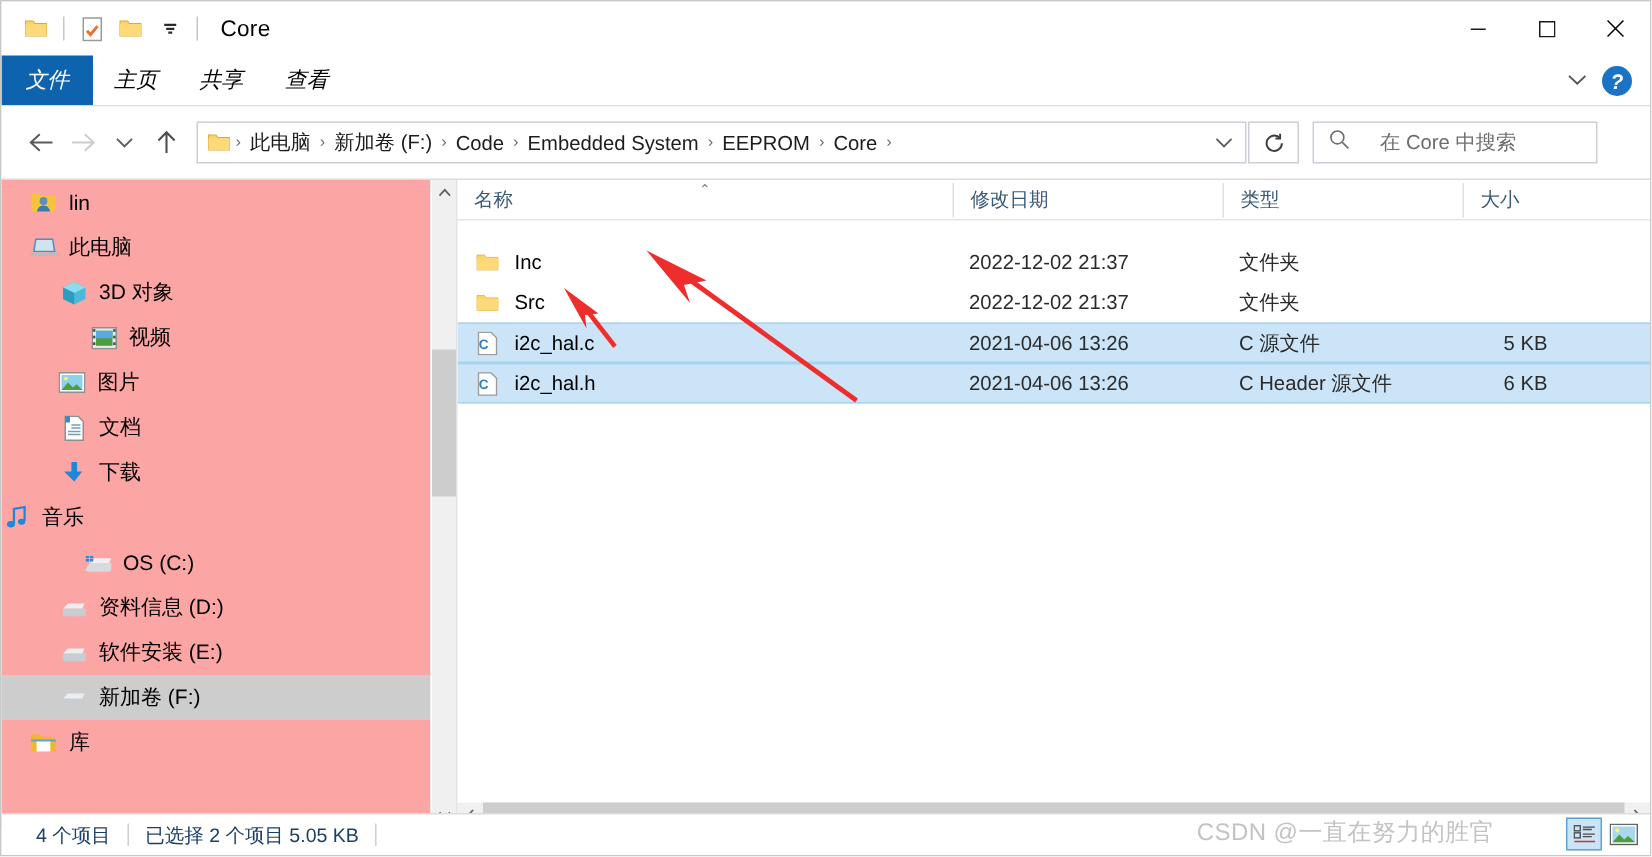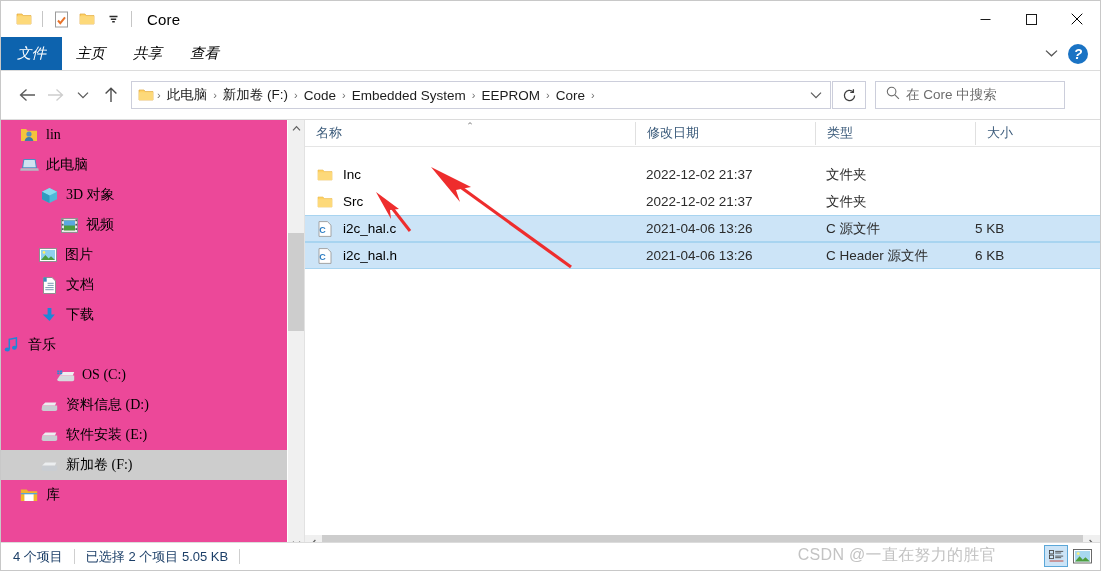--- a/index.html
+++ b/index.html
@@ -124,41 +124,40 @@
     border: 1px solid #cccedb;
     background: #fff;
     display: flex; align-items: center; justify-content: center;
     color: #444;
   }
   .searchbox {
     width: 190px; height: 28px; margin-left: 9px;
     border: 1px solid #cccedb;
     background: #fff;
     display: flex; align-items: center;
-    gap: 6px; padding-left: 10px;
+    gap: 20px; padding-left: 10px;
   }
   .search-placeholder {
     font-size: 13.5px; color: #6d6d6d; white-space: nowrap;
   }
 
   
   .body {
     position: absolute; left: 0; top: 118px;
     width: 1099px; height: 433px;
     display: flex;
     border-top: 1px solid #dcdcdc;
   }
 
   
   .sidebar {
     position: relative;
     width: 303px; height: 432px;
-    background: #ec4899;
+    background: #fca5a5;
     overflow: hidden;
-    font-family: Liberation Serif, serif;
   }
   .nav-item {
     height: 30px;
     display: flex; align-items: center;
     font-size: 14px; color: #000000;
     white-space: nowrap;
   }
   .nav-item.sel { background: #cdcdcd; }
   .nav-ico {
     width: 20px; height: 20px; margin-right: 7px;
@@ -211,21 +210,21 @@
   .row {
     height: 27px;
     display: flex; align-items: center;
     font-size: 13.5px; color: #000000;
     position: relative;
   }
   .row.sel { background: #cce4f7; border-top: 1px solid #a8d4f0; border-bottom: 1px solid #a8d4f0; }
   .cell-name { display: flex; align-items: center; padding-left: 11px; }
   .cell-name .fico { width: 18px; height: 18px; margin-right: 9px; display:flex; align-items:center; justify-content:center; flex:0 0 18px; }
   .cell { padding-left: 11px; color: #2b2b2b; white-space: nowrap; }
-  .cell.size { text-align: left; padding-right: 11px; padding-left: 0; }
+  .cell.size { text-align: center; padding-right: 11px; padding-left: 0; }
 
   .hscroll {
     position: absolute; left: 0; bottom: 0;
     width: 100%; height: 17px;
     background: #f0f0f0;
     display: flex; align-items: center;
   }
   .hs-arrow {
     width: 17px; height: 17px;
     display: flex; align-items: center; justify-content: center;
@@ -240,21 +239,21 @@
   
   .statusbar {
     position: absolute; left: 0; bottom: 0;
     width: 1099px; height: 28px;
     background: #ffffff;
     border-top: 1px solid #dcdcdc;
     display: flex; align-items: center;
   }
   .status-text {
     font-size: 13px; color: #1c3f68;
-    padding-left: 12px; white-space: nowrap;
+    padding-left: 23px; white-space: nowrap;
   }
   .status-sep { width: 1px; height: 15px; background: #cfcfcf; margin: 0 11px; }
   .watermark {
     position: absolute; right: 104px; bottom: 4px;
     font-size: 16px; color: #c3c3c3;
     white-space: nowrap; letter-spacing: .3px;
   }
   .view-btns {
     position: absolute; right: 6px; bottom: 3px;
     display: flex; align-items: center; gap: 2px;

